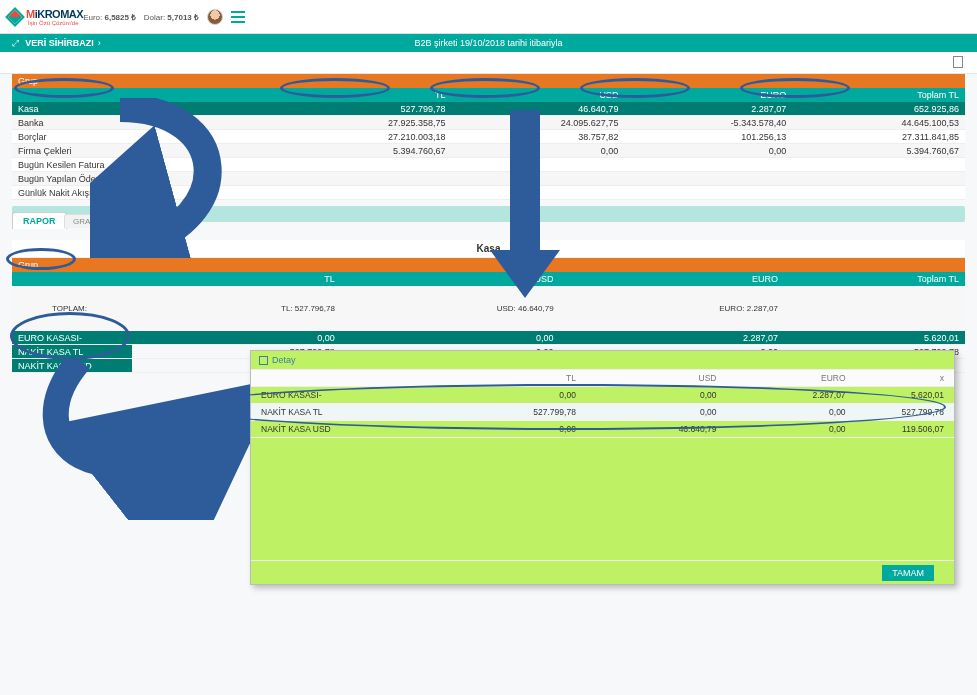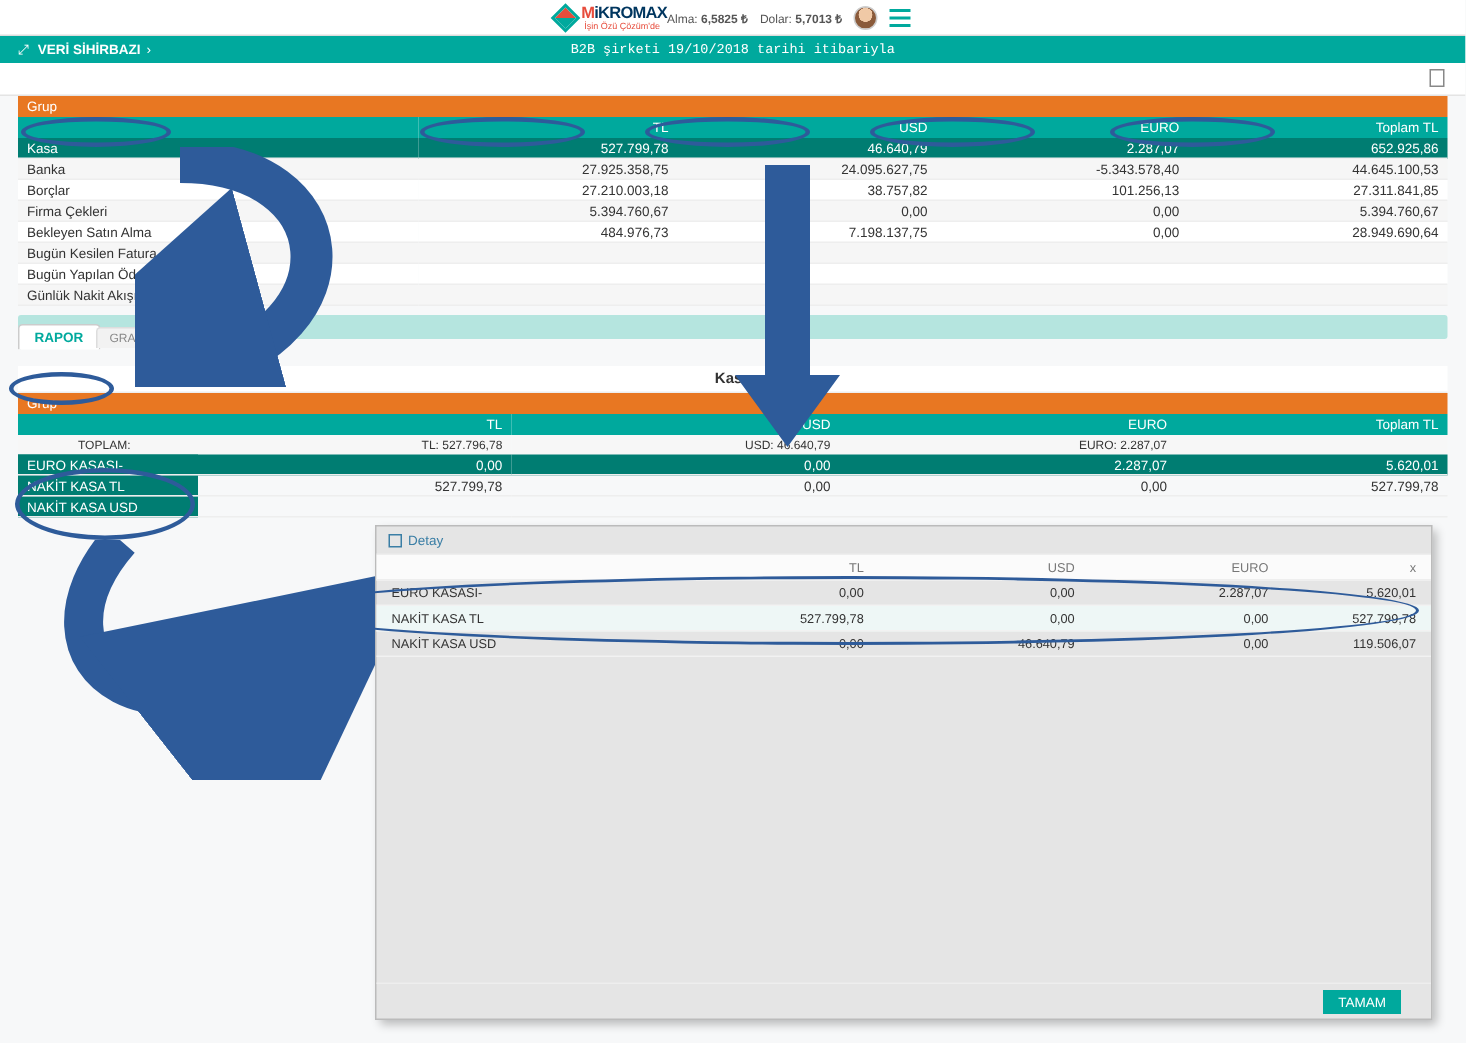--- a/index.html
+++ b/index.html
@@ -1,30 +1,30 @@
 <!DOCTYPE html>
 <html><head>
 <meta charset="utf-8">
 <style>
   *{box-sizing:border-box;margin:0;padding:0;font-family:Arial,Helvetica,sans-serif;}
   body{background:#f7f8f9;width:977px;height:695px;position:relative;overflow:hidden;font-size:9px;color:#333;}
-  .topbar{height:24px;background:#fff;border-bottom:1px solid #ddd;display:flex;align-items:center;padding:0 8px;justify-content:center;}
+  .topbar{height:34px;background:#fff;border-bottom:1px solid #ddd;display:flex;align-items:center;padding:0 8px;justify-content:flex-start;}
   .logo{display:flex;align-items:center;gap:4px;}
   .logo-diamond{width:14px;height:14px;transform:rotate(45deg);border:2px solid #00a99d;background:linear-gradient(135deg,#e74c3c 50%,#00a99d 50%);}
   .logo-text{font-weight:bold;font-size:11px;letter-spacing:-0.5px;}
   .logo-text .m{color:#e74c3c;}
   .logo-text .rest{color:#00365f;}
   .logo-sub{font-size:6px;color:#e74c3c;margin-left:2px;}
   .top-right{display:flex;align-items:center;gap:8px;font-size:8px;color:#555;}
   .avatar{width:16px;height:16px;border-radius:50%;background:radial-gradient(circle at 50% 35%,#f0c9a6 40%,#8a5a3a 41%);border:1px solid #ccc;}
   .hamburger{width:14px;height:12px;display:flex;flex-direction:column;justify-content:space-between;}
   .hamburger span{height:2px;background:#00a99d;}
   .wizardbar{height:18px;background:#00a99d;color:#fff;display:flex;align-items:center;padding:0 12px;font-size:9px;position:relative;}
   .wizardbar .expand{margin-right:6px;}
-  .wizardbar .center{position:absolute;left:50%;transform:translateX(-50%);font-family:Liberation Mono, monospace;}
+  .wizardbar .center{position:absolute;left:50%;transform:translateX(-50%);}
   .spacer{height:22px;background:#fff;border-bottom:1px solid #e4e4e4;position:relative;}
   .spacer .copy{position:absolute;right:14px;top:4px;width:10px;height:12px;border:1px solid #888;}
   .main{padding:0 12px;}
   .tbl{width:100%;border-collapse:collapse;}
   .hdr-grup{background:#e87722;color:#fff;font-size:9px;}
   .hdr-grup td{padding:2px 6px;}
   .hdr-cols{background:#00a99d;color:#fff;font-size:9px;}
   .hdr-cols td{padding:2px 6px;text-align:right;}
   .hdr-cols td:first-child{text-align:left;}
   .row-hl{background:#007d72;color:#fff;}
@@ -36,26 +36,26 @@
   .teal-strip{margin:6px 12px 0;height:16px;background:#b5e5df;border-radius:2px;}
   .tabs{margin:0 12px;position:relative;height:18px;}
   .tab{position:absolute;top:-10px;left:0;background:#fff;border:1px solid #ccc;border-bottom:none;padding:3px 10px;font-size:9px;color:#00a99d;font-weight:bold;border-radius:3px 3px 0 0;}
   .tab2{position:absolute;top:-8px;left:52px;background:#f2f2f2;border:1px solid #ddd;border-bottom:none;padding:2px 8px;font-size:8px;color:#888;border-radius:3px 3px 0 0;}
 
   .sub{margin:0 12px;}
   .sub-title{background:#fff;text-align:center;padding:3px 0;font-size:10px;font-weight:bold;border-bottom:1px solid #eee;}
   .sub .hdr-grup{background:#e87722;}
   .sub .hdr-cols{background:#00a99d;}
   .sub .tot{background:#f7f7f7;}
-  .sub .tot td{padding:2px 6px;text-align:right;font-size:8px;}
+  .sub .tot td{padding:18px 6px;text-align:right;font-size:8px;}
   .sub .sidecat{background:#007d72;color:#fff;}
   .sub-left{width:120px;}
 
   
-  .detail{position:absolute;left:250px;top:350px;width:705px;height:330px;background:#e5e5e5;border:1px solid #bbb;box-shadow:3px 3px 6px rgba(0,0,0,0.25);}
+  .detail{position:absolute;left:250px;top:350px;width:705px;height:235px;background:#bef264;border:1px solid #bbb;box-shadow:3px 3px 6px rgba(0,0,0,0.25);}
   .detail-hdr{padding:4px 8px;font-size:9px;color:#3a7ea5;border-bottom:1px solid #eee;display:flex;align-items:center;gap:4px;}
   .detail-hdr .ico{width:9px;height:9px;border:1px solid #3a7ea5;display:inline-block;}
   .detail table{width:100%;border-collapse:collapse;font-size:8.5px;}
   .detail th{background:#fbfbfb;color:#777;font-weight:normal;text-align:right;padding:3px 10px;border-bottom:1px solid #eee;}
   .detail th:first-child{text-align:left;}
   .detail td{text-align:right;padding:3px 10px;border-bottom:1px solid #f2f2f2;}
   .detail td:first-child{text-align:left;}
   .detail tr.hlrow{background:#eef7f6;}
   .detail-footer{position:absolute;bottom:0;left:0;right:0;height:24px;border-top:1px solid #eee;display:flex;justify-content:flex-end;align-items:center;padding:0 20px;}
   .btn-ok{background:#00a99d;color:#fff;font-size:9px;padding:3px 10px;border:none;cursor:pointer;}
@@ -70,21 +70,21 @@
 
 <div class="topbar">
   <div class="logo">
     <div class="logo-diamond"></div>
     <div>
       <span class="logo-text"><span class="m">M</span><span class="rest">iKROMAX</span></span>
       <div class="logo-sub">İşin Özü Çözüm'de</div>
     </div>
   </div>
   <div class="top-right">
-    <span><span>Alma:</span> <b>6,5825 ₺</b></span>
+    <span><span>Euro:</span> <b>6,5825 ₺</b></span>
     <span><span>Dolar:</span> <b>5,7013 ₺</b></span>
     <div class="avatar"></div>
     <div class="hamburger">
         <span></span>
         <span></span>
         <span></span>
       </div>
   </div>
 </div>
 
@@ -134,27 +134,20 @@
           <td>38.757,82</td>
           <td>101.256,13</td>
           <td>27.311.841,85</td>
         </tr>
         <tr class="row zebra">
           <td>Firma Çekleri</td>
           <td>5.394.760,67</td>
           <td>0,00</td>
           <td>0,00</td>
           <td>5.394.760,67</td>
-        </tr>
-        <tr class="row zebra">
-          <td>Bekleyen Satın Alma</td>
-          <td>484.976,73</td>
-          <td>7.198.137,75</td>
-          <td>0,00</td>
-          <td>28.949.690,64</td>
         </tr>
         <tr class="row zebra">
           <td>Bugün Kesilen Fatura</td>
           <td></td>
           <td></td>
           <td></td>
           <td></td>
         </tr>
         <tr class="row zebra">
           <td>Bugün Yapılan Ödeme</td>

